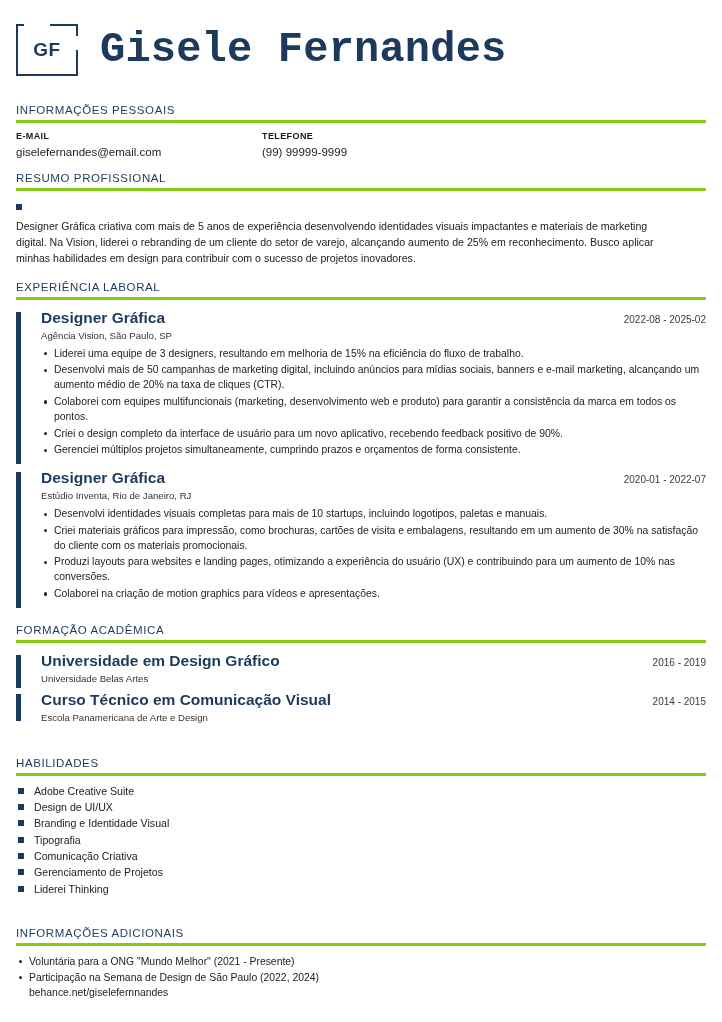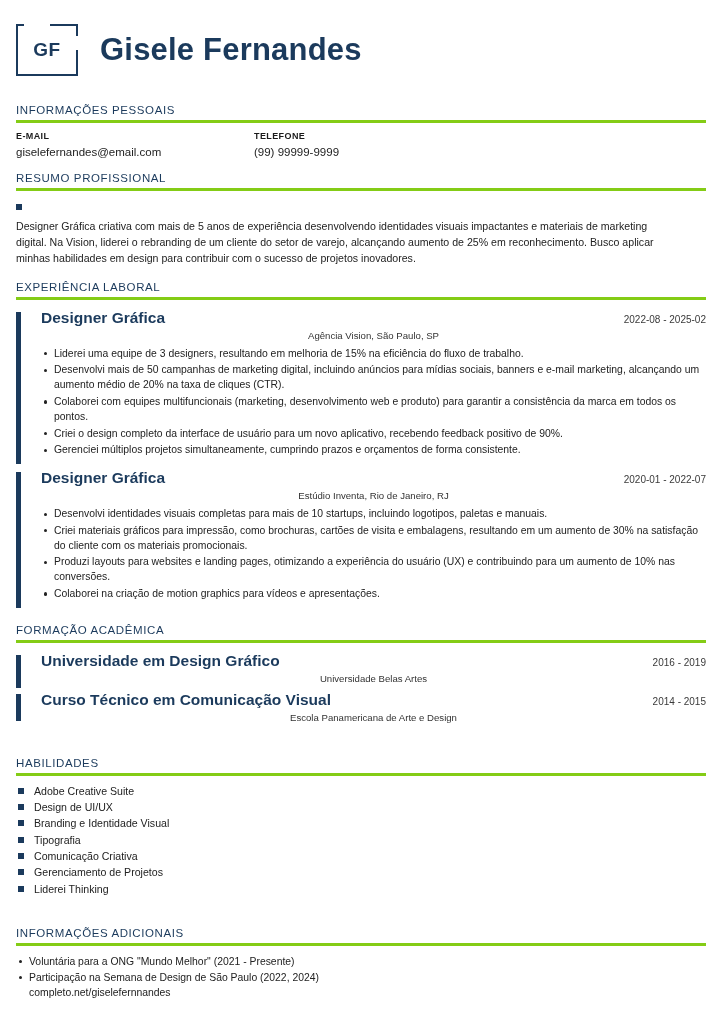--- a/index.html
+++ b/index.html
@@ -63,44 +63,45 @@
   }
   .monogram span {
     font-size: 19px;
     font-weight: bold;
     color: #1b3a5c;
     letter-spacing: 0.5px;
     position: relative;
     z-index: 2;
   }
   .fullname {
-    font-size: 31px;
+    font-size: 42px;
     font-weight: bold;
     color: #1b3a5c;
     letter-spacing: 0.2px;
     line-height: 1.1;
+    font-family: Liberation Mono, monospace;
   }
 
   
   .section {
     margin-top: 14px;
   }
   .section-title {
     font-size: 11.5px;
     color: #1b3a5c;
     letter-spacing: 0.6px;
     padding-bottom: 4px;
     border-bottom: 3px solid #84cc16;
     margin-bottom: 8px;
   }
 
   
   .contact-row {
     display: flex;
-    gap: 8px;
+    gap: 16px;
     margin-top: 4px;
   }
   .contact-col {
     width: 230px;
   }
   .contact-label {
     font-size: 9px;
     font-weight: bold;
     letter-spacing: 0.4px;
     color: #1a1a1a;
@@ -164,21 +165,20 @@
   .entry-dates {
     font-size: 10px;
     color: #3a3a3a;
     white-space: nowrap;
     padding-top: 6px;
   }
   .entry-org {
     font-size: 9.6px;
     color: #333;
     margin-top: 3px;
-    text-align: center;
   }
   .bullets {
     margin: 6px 0 8px 0;
     padding: 0;
     list-style: none;
   }
   .bullets li {
     position: relative;
     padding-left: 13px;
     font-size: 10.4px;
@@ -368,19 +368,19 @@
         <li>Liderei Thinking</li>
       </ul>
     </div>
 
     <div class="section" style="margin-top:30px;">
       <div class="section-title">INFORMAÇÕES ADICIONAIS</div>
       <ul class="additional">
         <li>Voluntária para a ONG "Mundo Melhor" (2021 - Presente)</li>
         <li>Participação na Semana de Design de São Paulo (2022, 2024)</li>
         <li class="link-item">
-          <a href="#">completo.net/giselefernnandes</a>
+          <a href="#">behance.net/giselefernnandes</a>
         </li>
       </ul>
     </div>
 
   </div>
 </div>
 
 </body></html>

